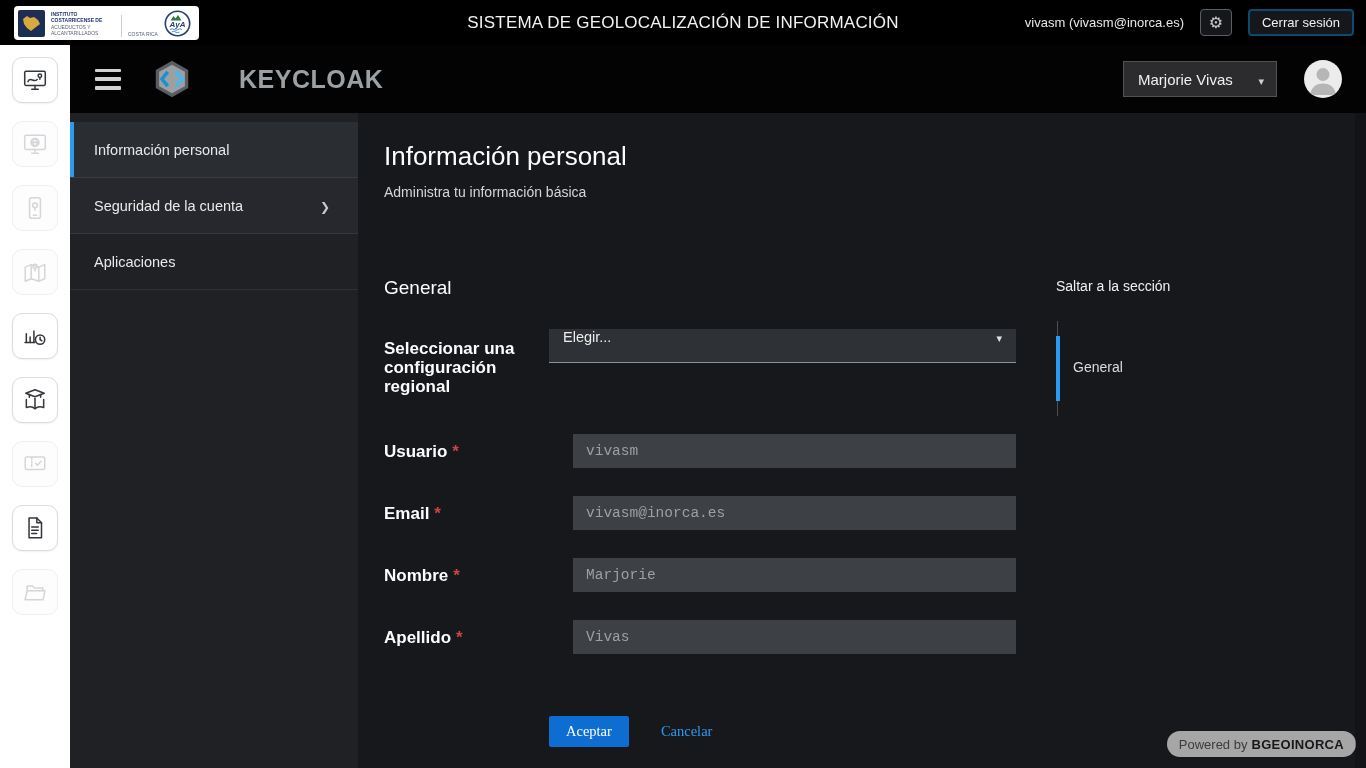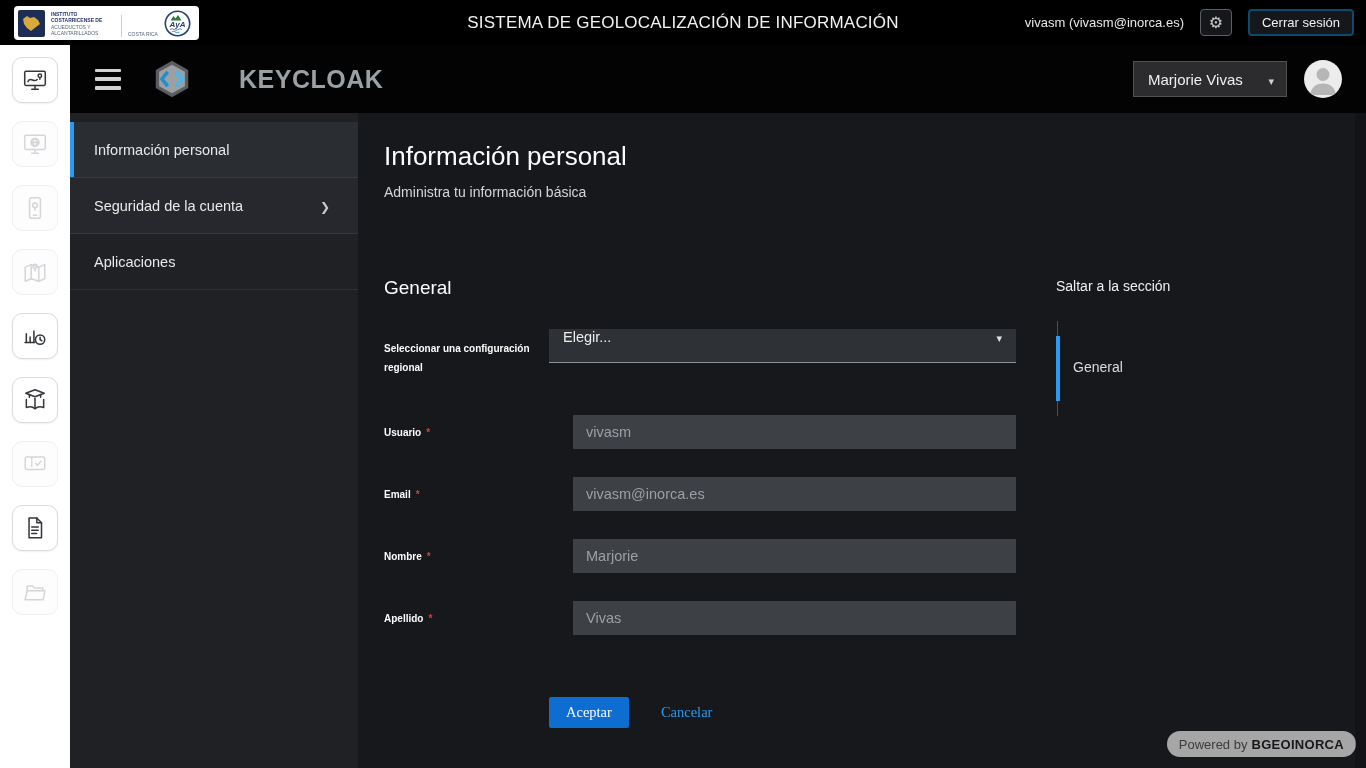--- a/index.html
+++ b/index.html
@@ -47,21 +47,21 @@
 
   
   .kc-col { flex:1; display:flex; flex-direction:column; min-width:0; }
   .kc-header { height:68px; background:var(--kc-header-bg,#030303); display:flex; align-items:center;
                padding:0 24px 0 25px; flex:0 0 68px; }
   .hamburger { width:26px; height:21px; display:flex; flex-direction:column; justify-content:space-between;
                background:none; border:none; cursor:pointer; }
   .hamburger span { display:block; height:3.5px; background:#d2d2d2; border-radius:1px; }
   .brand { display:flex; align-items:center; margin-left:30px;gap:44px; }
   .brand-text { font-size:25px; font-weight:700; color:#9ba0a4; letter-spacing:0.5px; margin-left:2px; }
-  .kc-right { margin-left:auto; display:flex; align-items:center; gap:17px; }
+  .kc-right { margin-left:auto; display:flex; align-items:center; gap:27px; }
   .user-dd { height:36px; min-width:154px; padding:0 12px 0 14px; background:#2c2c2e;
              border:1px solid #515151; color:#f0f0f0; font-size:15px; display:flex; align-items:center;
              justify-content:space-between; gap:14px; font-family:inherit; cursor:pointer; }
   .user-dd .glyph-caret { color:#cfcfcf; }
   .avatar { width:38px; height:38px; border-radius:50%; background:#ececec; overflow:hidden; cursor:pointer; }
 
   .kc-body { flex:1; display:flex; min-height:0; }
 
   
   .kc-nav { width:288px; flex:0 0 288px; background:var(--nav-bg,#1f2125); padding-top:9px; }
@@ -75,31 +75,31 @@
   
   .kc-main { flex:1; background:var(--main-bg,#17181c); position:relative; padding:27px 0 0 26px; }
   .page-title { font-size:26px; font-weight:500; color:#fdfdfd; line-height:32px; }
   .page-subtitle { font-size:14px; color:#d6d6d6; margin-top:10px; line-height:20px; }
   .section-heading { font-size:19px; font-weight:500; color:#fdfdfd; margin-top:74px; line-height:24px; }
 
   .form { margin-top:29px; width:632px; }
   .form-row { display:flex; }
   .form-row + .form-row { margin-top:28px;gap:24px; }
   .form-row.first-field { margin-top:38px; }
-  .f-label { width:165px; flex:0 0 165px; font-size:10px; font-weight:700; color:#fdfdfd;
+  .f-label { width:165px; flex:0 0 165px; font-size:17px; font-weight:700; color:#fdfdfd;
              line-height:19px; padding-right:0; }
   .f-label.top { padding-top:10px; }
   .f-label.mid { align-self:center; }
   .req { color:var(--required-red,#cb4642); margin-left:5px; }
   .select { width:467px; height:34px; background:var(--select-bg,#2e3136);
             border-bottom:1.5px solid #8d9297; display:flex; align-items:flex-start;
             justify-content:space-between; padding:0 14px; color:#ececec; font-size:14.5px; cursor:pointer; }
   .select .glyph-caret { color:#e0e0e0; }
   .text-input { width:467px; height:34px; background:var(--input-bg,#3d4045); border:none;
-                color:var(--input-text,#9ba0a5); font-size:14.5px; padding:0 13px; font-family:Liberation Sans, sans-serif; }
+                color:var(--input-text,#9ba0a5); font-size:14.5px; padding:0 13px; font-family:Liberation Mono, monospace; }
   .actions { margin-top:62px; padding-left:165px; display:flex; align-items:center; gap:32px;font-family:Liberation Serif, serif; }
   .btn-primary { height:31px; padding:0 17px; background:var(--primary-btn,#0d6dd1); color:#fff;
                  font-size:14.5px; border:none; border-radius:2px; font-family:inherit; cursor:pointer; }
   .link-cancel { color:var(--link-blue,#2b9af3); font-size:14.5px; text-decoration:none; cursor:pointer; }
 
   
   .jump-links { position:absolute; top:165px; left:698px; width:250px; }
   .jump-title { font-size:14px; color:#f0f0f0; }
   .jump-rail { position:relative; margin-top:27px; height:95px; }
   .rail-line { position:absolute; left:1px; top:0; width:1px; height:95px; background:#4c5055; }

